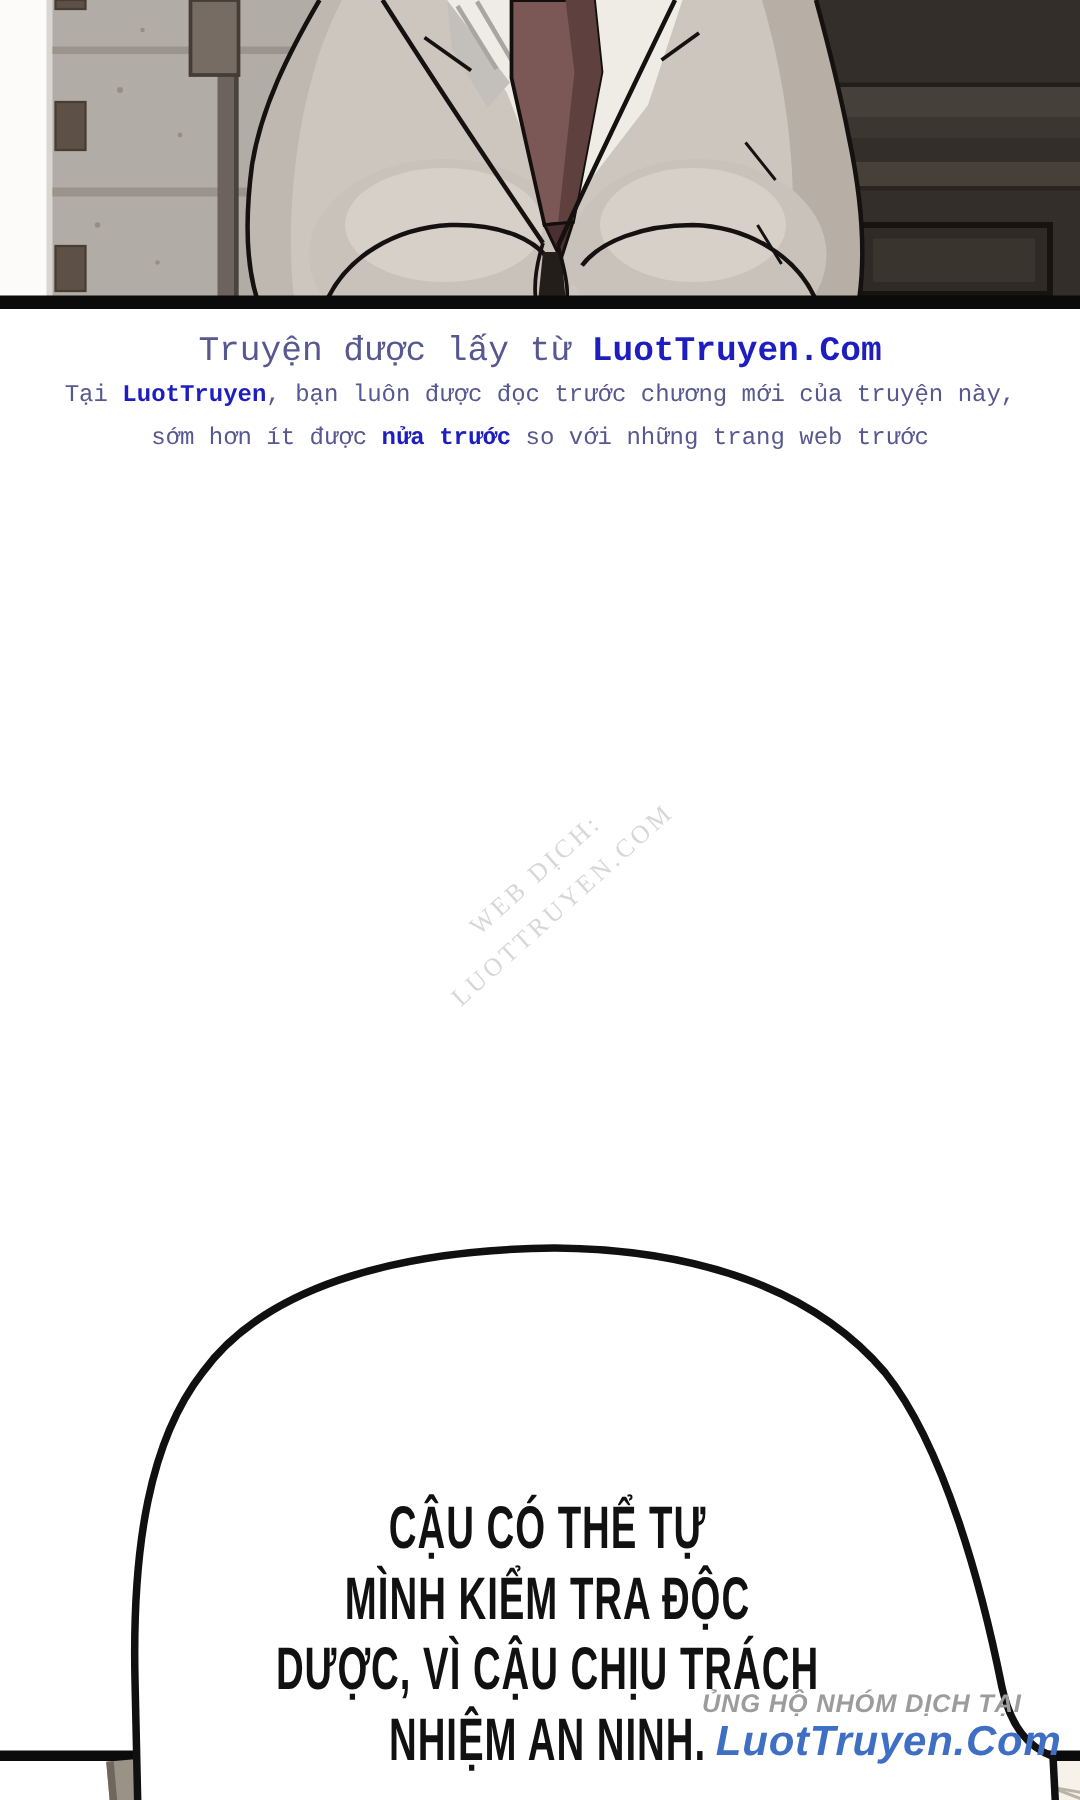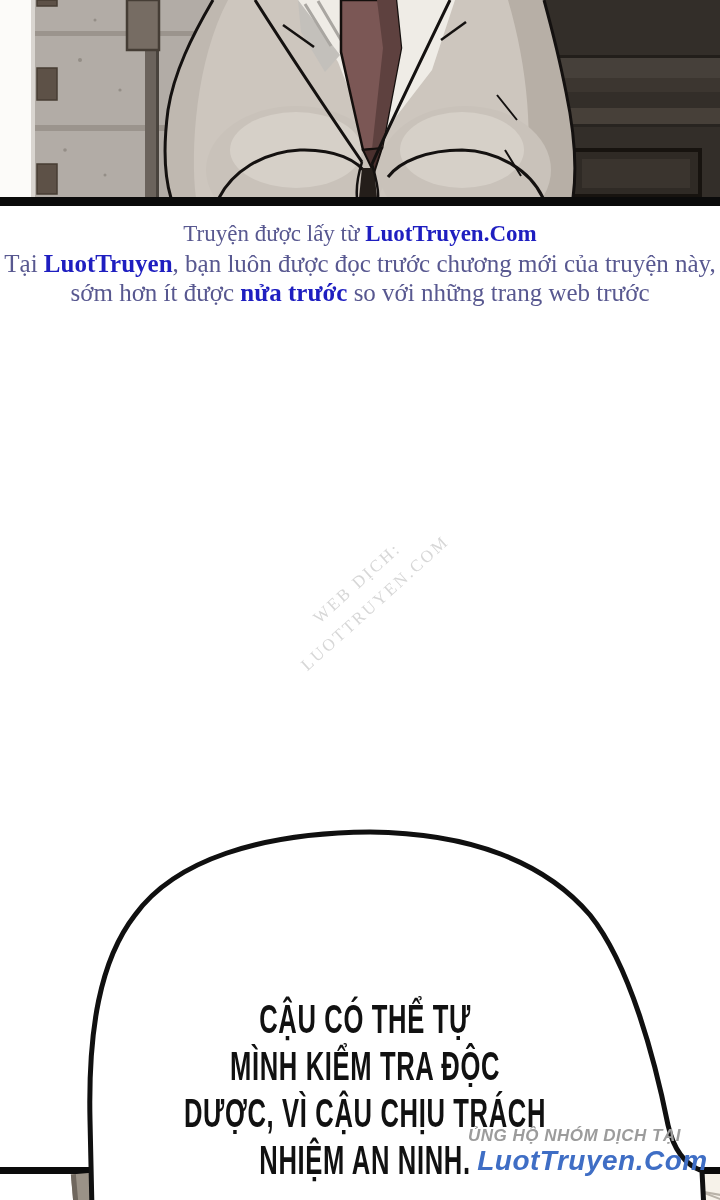--- a/index.html
+++ b/index.html
@@ -11,25 +11,25 @@
     overflow:hidden;
     font-family:"Liberation Sans","DejaVu Sans",sans-serif;
   }
   
   .panel-top{position:absolute;left:0;top:0;width:720px;height:198px;}
   .panel-separator{position:absolute;left:0;top:197px;width:720px;height:9px;background:#0b0b0b;}
   
   .credit{
     position:absolute;left:0;top:219px;width:720px;
     text-align:center;
-    font-family:Liberation Serif, serif;
+    font-family:Liberation Mono, monospace;
     color:#585890;
   }
   .credit .l1{font-size:23px;line-height:30px;}
-  .credit .l2,.credit .l3{font-size:25px;line-height:29px;}
+  .credit .l2,.credit .l3{font-size:16px;line-height:29px;}
   .credit b{font-weight:700;color:#1e1ec0;}
   
   .wm-center{
     position:absolute;left:238px;top:566px;width:256px;
     text-align:center;
     transform:rotate(-42deg);
     color:#d7d7d7;
     font-family:"Liberation Serif","DejaVu Serif",serif;
     font-size:17px;letter-spacing:2.5px;line-height:27px;
     user-select:none;

